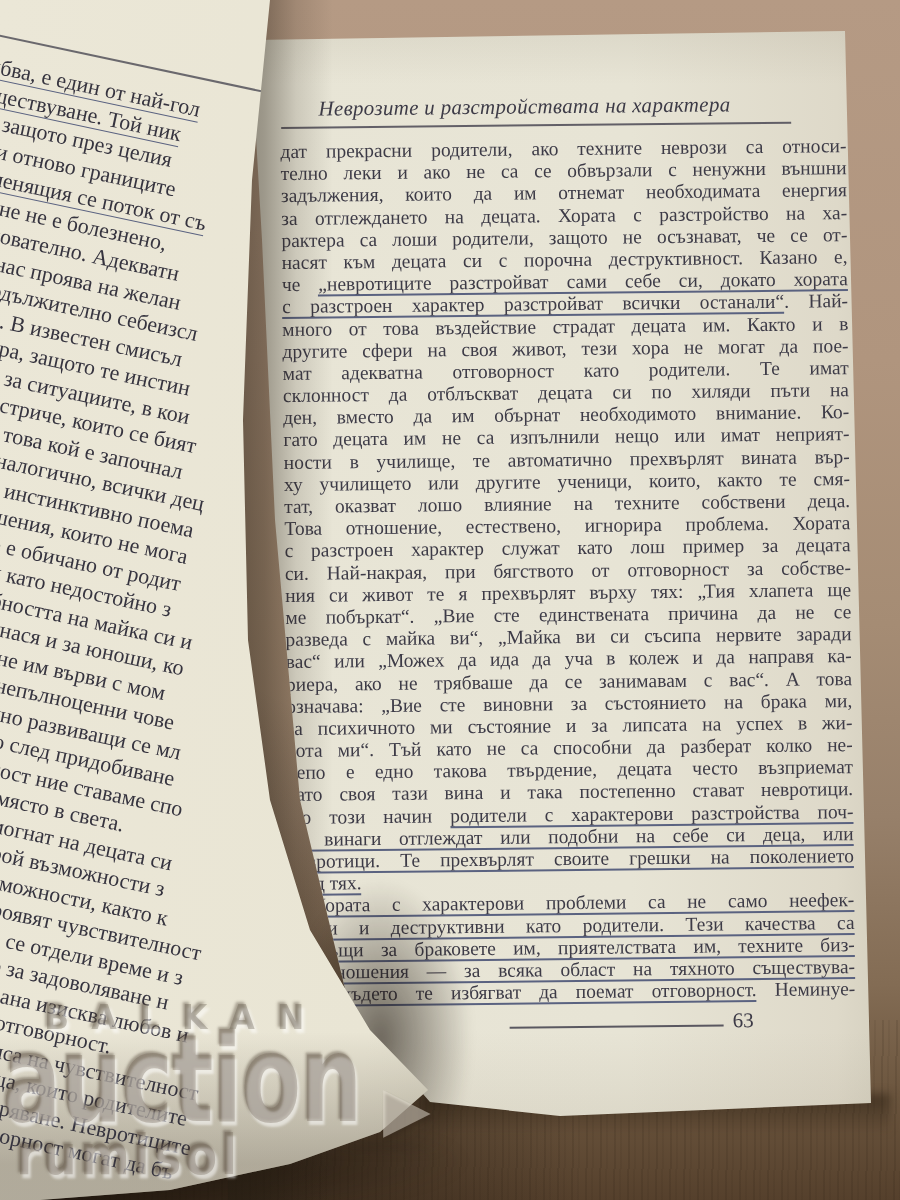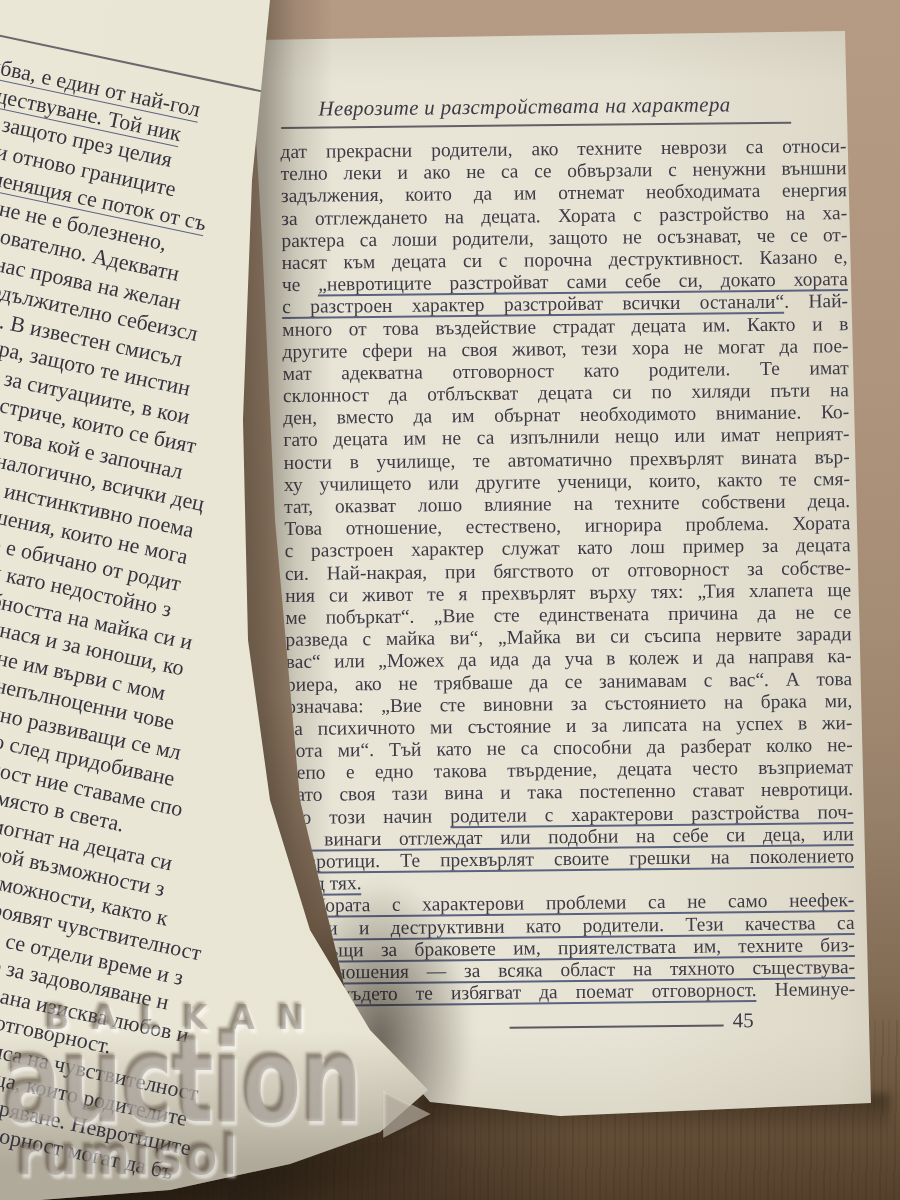--- a/index.html
+++ b/index.html
@@ -150,21 +150,21 @@
           <div class="line"><span class="pen">ти винаги отглеждат или подобни на себе си деца, или</span></div>
           <div class="line"><span class="pen">невротици. Те прехвърлят своите грешки на поколението</span></div>
           <div class="line end"><span class="pen">след тях.</span></div>
           <div class="line ind"><span class="pen">Хората с характерови проблеми са не само неефек-</span></div>
           <div class="line"><span class="pen">тивни и деструктивни като родители. Тези качества са</span></div>
           <div class="line"><span class="pen">присъщи за браковете им, приятелствата им, техните биз-</span></div>
           <div class="line"><span class="pen">несотношения — за всяка област на тяхното съществува-</span></div>
           <div class="line"><span class="pen">ние, където те избягват да поемат отговорност.</span><span> Неминуе-</span></div>
         </div>
       <div class="rp-footer-rule"></div>
-      <div class="rp-pagenum">45</div>
+      <div class="rp-pagenum">63</div>
     </div>
   </div>
 
   <div class="spine-shadow"></div>
   <div class="gutter-bottom"></div>
 
   <div class="page-left">
     <div class="lp-text">
       <div class="lp-rule"></div>
     <div class="line" style="margin-left: 0px;"><span class="pen">рябва, е един от най-гол</span></div>

